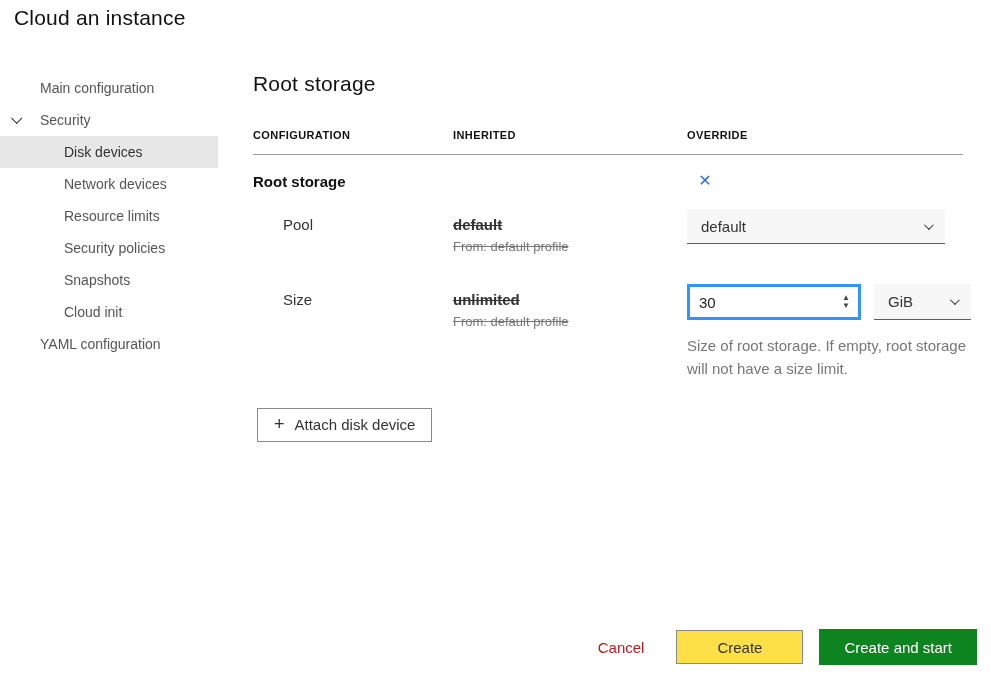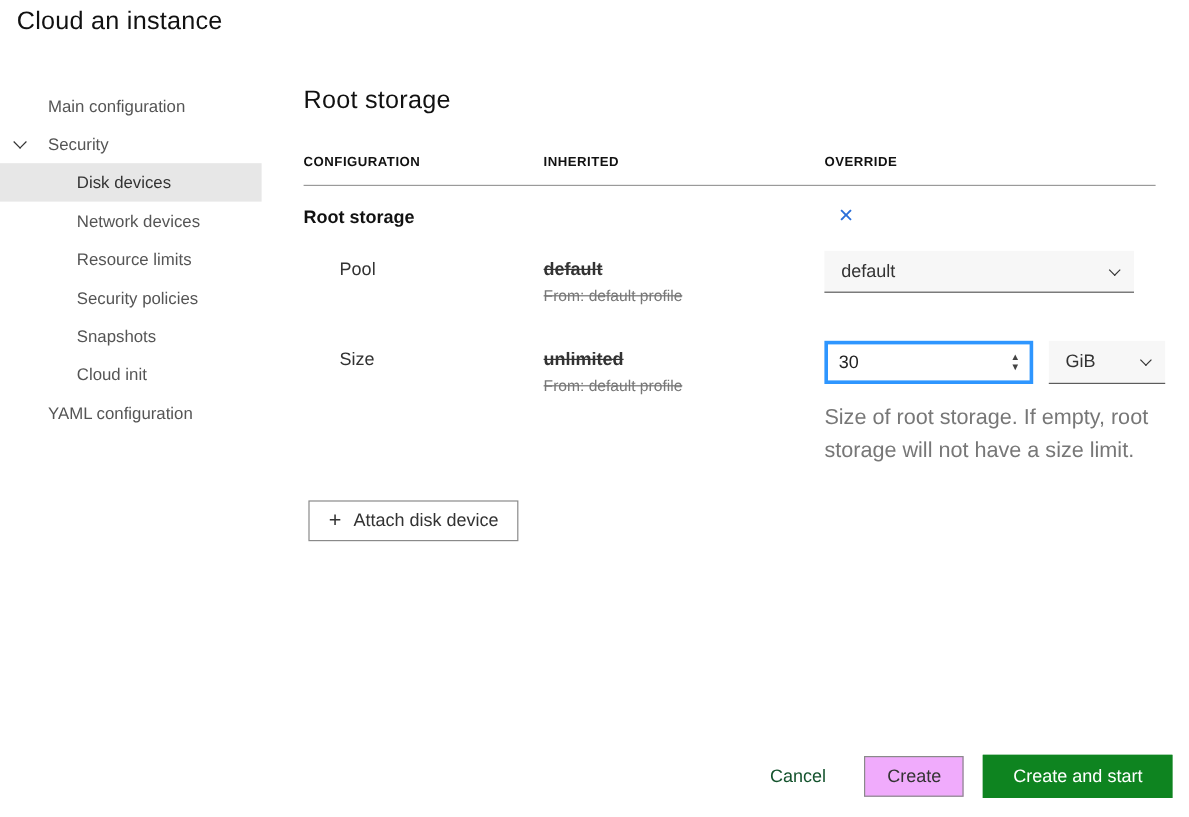--- a/index.html
+++ b/index.html
@@ -68,38 +68,38 @@
   .override-size { display:flex; align-items:flex-start; }
   .number-input {
     width:174px; height:36px; background:#fff; border:3px solid #2e96ff;
     display:flex; align-items:center; justify-content:space-between;
     padding:0 8px 0 9px; font-size:15px; color:#222;
   }
   .stepper { display:flex; flex-direction:column; line-height:7px; font-size:8px; color:#444; cursor:pointer; }
   .stepper span { height:8px; }
   .help-text {
     grid-column:3; margin-top:14px; width:285px;
-    font-size:18px; color:#777; line-height:1.55;
+    font-size:15px; color:#777; line-height:1.55;
   }
   .attach-btn {
     margin-top:27px; margin-left:4px; display:inline-flex; align-items:center; gap:10px;
     background:#fff; border:1px solid #8a8a8a; padding:0 16px; height:34px;
     font-size:15px; color:#333; cursor:pointer; font-family:"Liberation Sans", sans-serif;
   }
   .attach-btn .plus { font-size:18px; font-weight:400; color:#333; }
   
   .footer {
     position:absolute; right:14px; bottom:16px;
     display:flex; align-items:center;
   }
   .btn { font-family:"Liberation Sans", sans-serif; font-size:15px; cursor:pointer; }
-  .btn-cancel { background:none; border:none; color:#14532d; padding:8px 12px; margin-right:20px; }
+  .btn-cancel { background:none; border:none; color:#b91c1c; padding:8px 12px; margin-right:20px; }
   .btn-create {
-    background:#f0abfc; border:1px solid #8a8a8a; color:#333;
-    height:34px; padding:0 18px; margin-right:16px;
+    background:#fde047; border:1px solid #8a8a8a; color:#333;
+    height:34px; padding:0 40px; margin-right:16px;
   }
   .btn-positive {
     background:#0e8420; border:1px solid #0e8420; color:#fff;
     height:36px; padding:0 24px;
   }
 </style>
 </head>
 <body>
 
 <div class="app">

